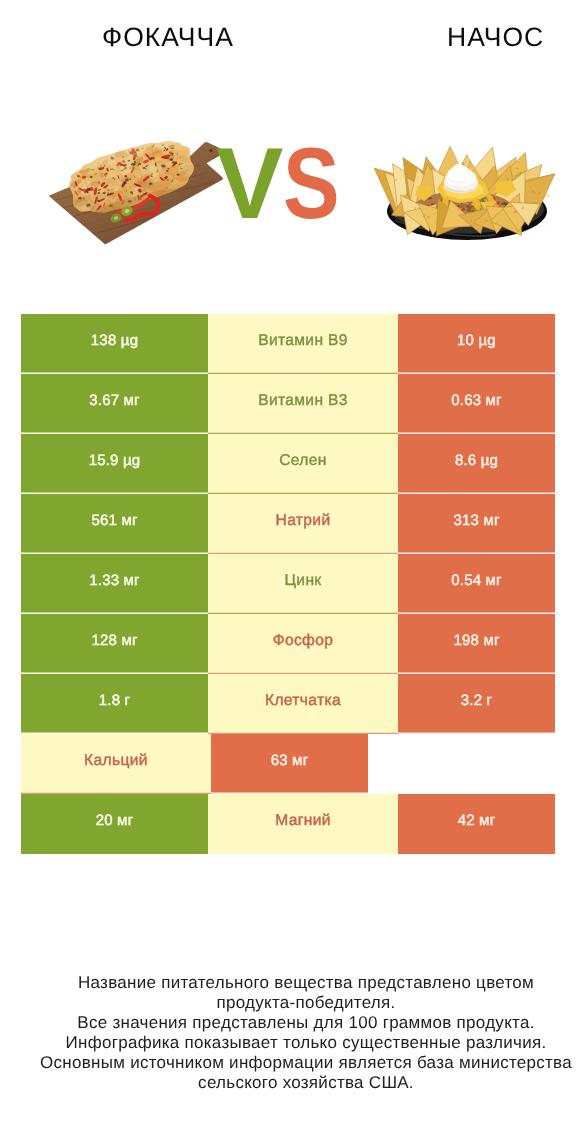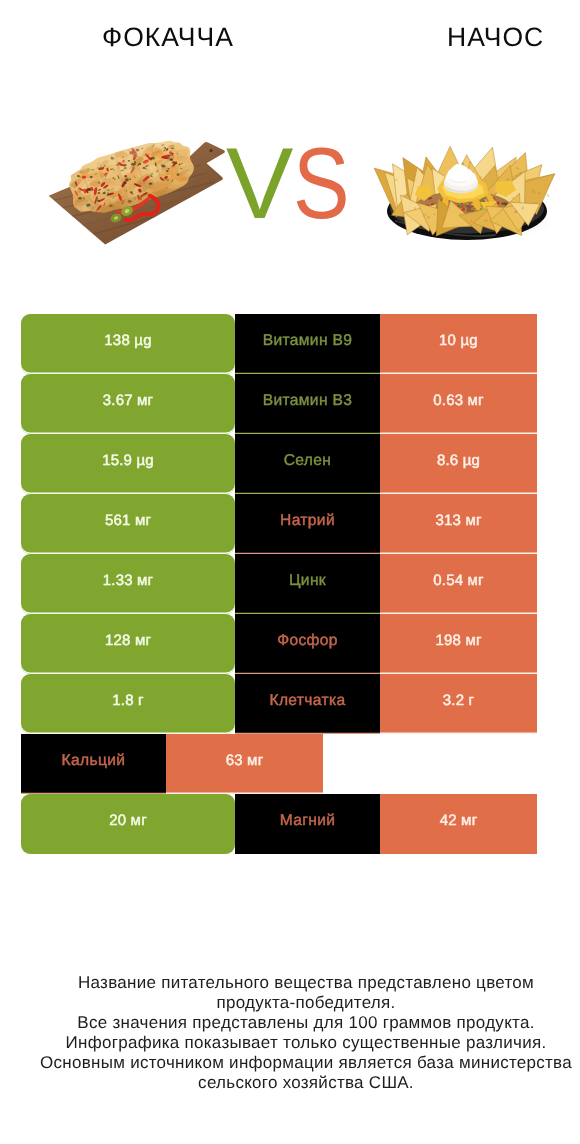--- a/index.html
+++ b/index.html
@@ -12,34 +12,34 @@
 
   .title{position:absolute;top:24px;font-size:26.5px;font-weight:400;color:#0d0d0d;
          letter-spacing:1.0px;white-space:nowrap;line-height:1;margin-left:40px;}
   .title.left{left:62px;}
   .title.right{left:407px;}
 
   .art{position:absolute;}
   .art-foc{left:40px;top:120px;width:260px;height:130px;}
   .art-nacho{left:370px;top:125px;width:200px;height:130px;}
 
-  .vs{position:absolute;left:226px;top:147px;font-size:101px;line-height:74px;
-      font-weight:400;letter-spacing:0px;}
+  .vs{position:absolute;left:216px;top:147px;font-size:101px;line-height:74px;
+      font-weight:700;letter-spacing:0px;}
   .vs .v{color:#7ba32b;}
   .vs .s{color:#e26a49;display:inline-block;transform:scaleX(0.84);transform-origin:left center;}
 
   .table{position:absolute;left:21px;top:313.8px;width:536px;}
   .row{display:flex;height:60px;}
   .cell{display:flex;align-items:center;justify-content:center;
         font-size:15px;font-weight:normal;letter-spacing:0.2px;
         line-height:1;padding-bottom:6px;box-sizing:border-box;}
-  .c-left{width:214px;background:#81a62f;color:#f6fbe8;
+  .c-left{width:187px;background:#81a62f;color:#f6fbe8;
           -webkit-text-stroke:0.5px #f6fbe8;
-          box-shadow:inset 0 -1.5px 0 #f7fbe9;border-radius:9px;}
-  .c-mid{width:145px;background:#000000;font-size:15.6px;letter-spacing:0.35px;}
+          box-shadow:inset 0 -1.5px 0 #f7fbe9;}
+  .c-mid{width:190px;background:#fef9c3;font-size:15.6px;letter-spacing:0.35px;}
   .c-mid.win-l{color:#7d9140;-webkit-text-stroke:0.4px #7d9140;box-shadow:inset 0 -1.2px 0 #9bb052;}
   .c-mid.win-r{color:#c4664c;-webkit-text-stroke:0.45px #c4664c;box-shadow:inset 0 -1.2px 0 #dd9b80;}
   .c-right{width:157px;background:#e06e48;color:#fdf0e9;
            -webkit-text-stroke:0.5px #fdf0e9;
            box-shadow:inset 0 -1.5px 0 #fdf0e8;}
   .row:last-child .c-left,.row:last-child .c-right,.row:last-child .c-mid{box-shadow:none;}
 
   .footer{position:absolute;left:16px;top:973px;width:580px;text-align:center;
           font-size:17px;color:#1e1e1e;line-height:20px;font-weight:400;
           letter-spacing:0.28px;}

